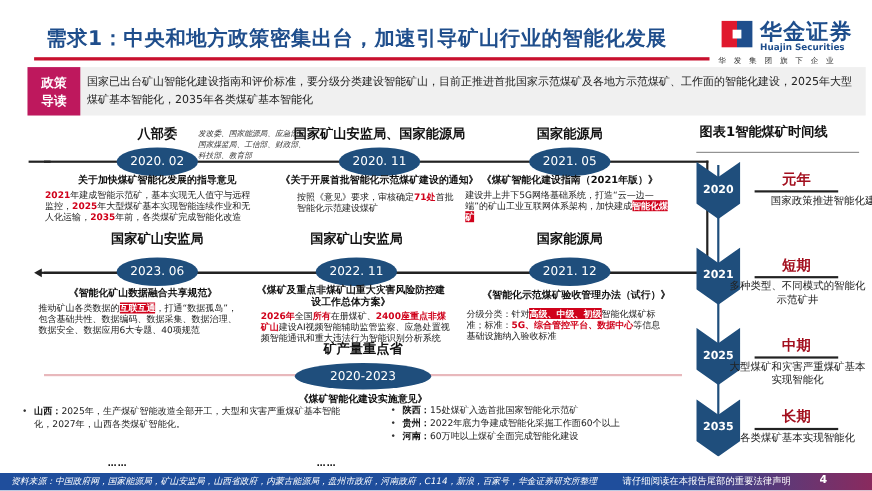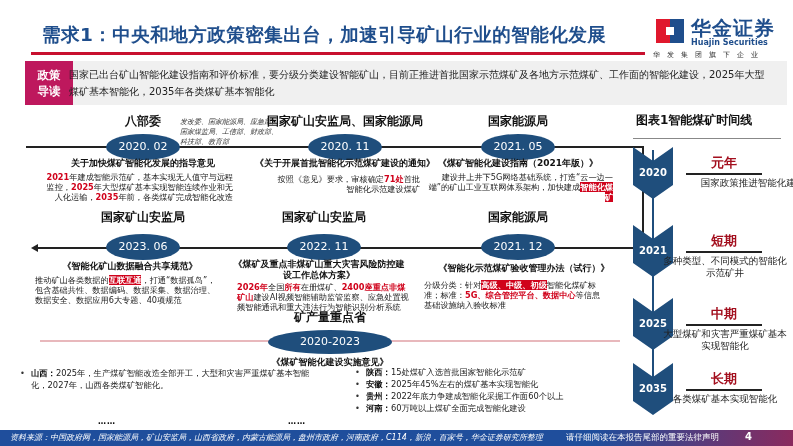--- a/index.html
+++ b/index.html
@@ -13,32 +13,32 @@
   .logo-mark { position: absolute; left: 5px; top: 2px; width: 28px; height: 24px; }
   .logo-mark .l { position: absolute; left: 0; top: 0; width: 14px; height: 24px; background: #e0182d; }
   .logo-mark .r { position: absolute; left: 14px; top: 0; width: 14px; height: 24px; background: #1f4e8c; }
   .logo-mark .c { position: absolute; left: 10px; top: 8px; width: 8px; height: 8px; background: #fff; }
   .logo-cn { position: absolute; left: 40px; top: -2px; font-size: 20px; font-weight: bold; color: #1f4e8c; letter-spacing: 1px; white-space: nowrap; }
   .logo-en { position: absolute; left: 40px; top: 21px; font-size: 8px; font-weight: bold; color: #1f4e8c; white-space: nowrap; }
   .logo-tag { position: absolute; left: 2px; top: 33px; font-size: 7px; color: #333; letter-spacing: 7px; white-space: nowrap; }
 
   .lead { position: absolute; left: 25px; top: 61px; width: 762px; height: 44px; background: #f0f0f0; }
   .lead-tag { position: absolute; left: 0; top: 0; width: 48px; height: 44px; background: #be185d; color: #fff; font-size: 11.5px; font-weight: bold; text-align: center; line-height: 16px; padding-top: 6px; }
-  .lead-text { position: absolute; left: 44px; top: 5px; width: 700px; font-size: 10px; line-height: 17px; color: #222; }
+  .lead-text { position: absolute; left: 54px; top: 5px; width: 700px; font-size: 10px; line-height: 17px; color: #222; }
 
   .frame { position: absolute; left: 40px; top: 146px; width: 604px; height: 103px; border: 2px solid #222; border-left: none; }
   .line-top-left { position: absolute; left: 26px; top: 146px; width: 20px; height: 2px; background: #222; }
   .line-bottom { position: absolute; left: 34px; top: 247px; width: 610px; height: 2px; background: #222; }
   .arrow-head { position: absolute; left: 31px; top: 244px; width: 0; height: 0; border-top: 4px solid transparent; border-bottom: 4px solid transparent; border-right: 7px solid #222; }
   .line-pink { position: absolute; left: 40px; top: 340px; width: 244px; height: 2px; background: #e8b8bc; }
   .line-pink2 { position: absolute; left: 390px; top: 340px; width: 230px; height: 2px; background: #e8b8bc; }
   .ev-org { position: absolute; font-size: 12px; font-weight: bold; color: #111; white-space: nowrap; transform: translateX(-50%); }
   .ev-date { position: absolute; width: 74px; height: 26px; border-radius: 50%; background: #1f4e7c; color: #fff; font-size: 11px; line-height: 26px; text-align: center; transform: translateX(-50%); }
   .ev-doc { position: absolute; font-size: 9px; font-weight: bold; color: #111; white-space: nowrap; transform: translateX(-50%); text-align: center; }
-  .ev-desc { position: absolute; font-size: 8.2px; line-height: 10px; color: #222; text-align: right; transform: translateX(-50%); }
+  .ev-desc { position: absolute; font-size: 8.2px; line-height: 10px; color: #222; text-align: left; transform: translateX(-50%); }
   .ev-desc.left { text-align: left; }
   .red { color: #d0021b; font-weight: bold; }
   .hl { background: #d0021b; color: #fff; font-weight: bold; }
   .sub-orgs { position: absolute; left: 180px; top: 117px; font-size: 7px; line-height: 10px; color: #333; font-style: italic; width: 100px; }
 
   .prov-list { position: absolute; font-size: 8.3px; line-height: 12px; color: #222; }
   .prov-list .item { position: relative; padding-left: 11px; margin-bottom: 4px; }
   .prov-list .item::before { content: "•"; position: absolute; left: 0; top: 0; color: #333; }
   .prov-list b { font-weight: bold; color: #111; }
   .dots { position: absolute; font-size: 8px; font-weight: bold; letter-spacing: 1px; color: #111; }
@@ -125,21 +125,20 @@
 <div class="ev-date" style="left:330px; top:330px; width:124px; height:24px; line-height:24px;">2020-2023</div>
 <div class="ev-doc" style="left:330px; top:356px;">《煤矿智能化建设实施意见》</div>
 
 <div class="prov-list" style="left:20px; top:367px; width:300px;">
   <div class="item"><b>山西</b><b>：</b><span>2025年，生产煤矿智能改造全部开工，大型和灾害严重煤矿基本智能化，2027年，山西各类煤矿智能化。</span></div>
 </div>
 <div class="dots" style="left:98px; top:417px;">……</div>
 
 <div class="prov-list" style="left:355px; top:366px; width:260px;">
   <div class="item" style="margin-bottom:0"><b>陕西</b><b>：</b><span>15处煤矿入选首批国家智能化示范矿</span></div>
-  <div class="item" style="margin-bottom:0"><b>安徽</b><b>：</b><span>2025年45%左右的煤矿基本实现智能化</span></div>
   <div class="item" style="margin-bottom:0"><b>贵州</b><b>：</b><span>2022年底力争建成智能化采掘工作面60个以上</span></div>
   <div class="item" style="margin-bottom:0"><b>河南</b><b>：</b><span>60万吨以上煤矿全面完成智能化建设</span></div>
 </div>
 <div class="dots" style="left:288px; top:417px;">……</div>
 
 <div class="rt-title">图表1智能煤矿时间线</div>
 <div class="rt-rule"></div>
 <div class="rt-vline"></div>
 
 <div id="rt-phases">

